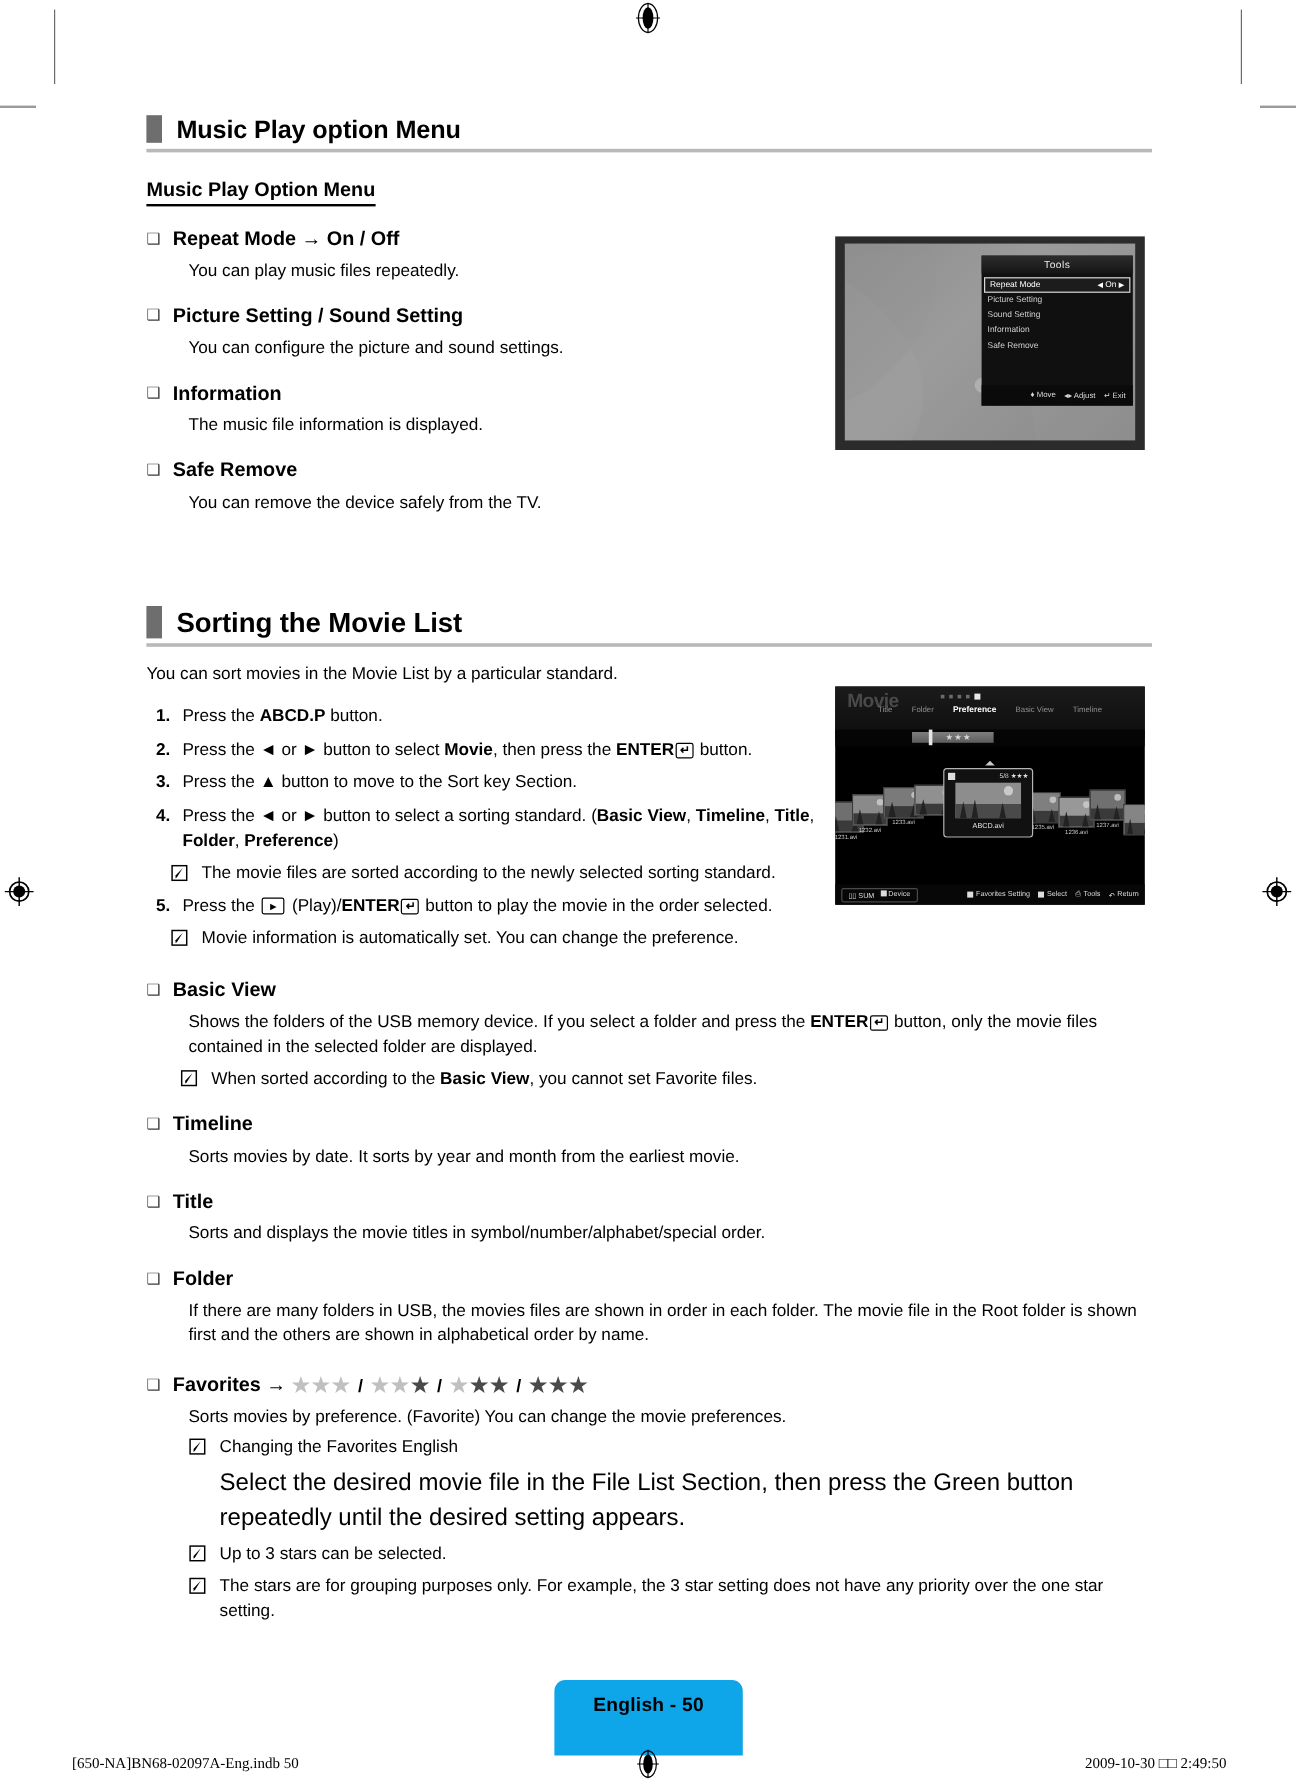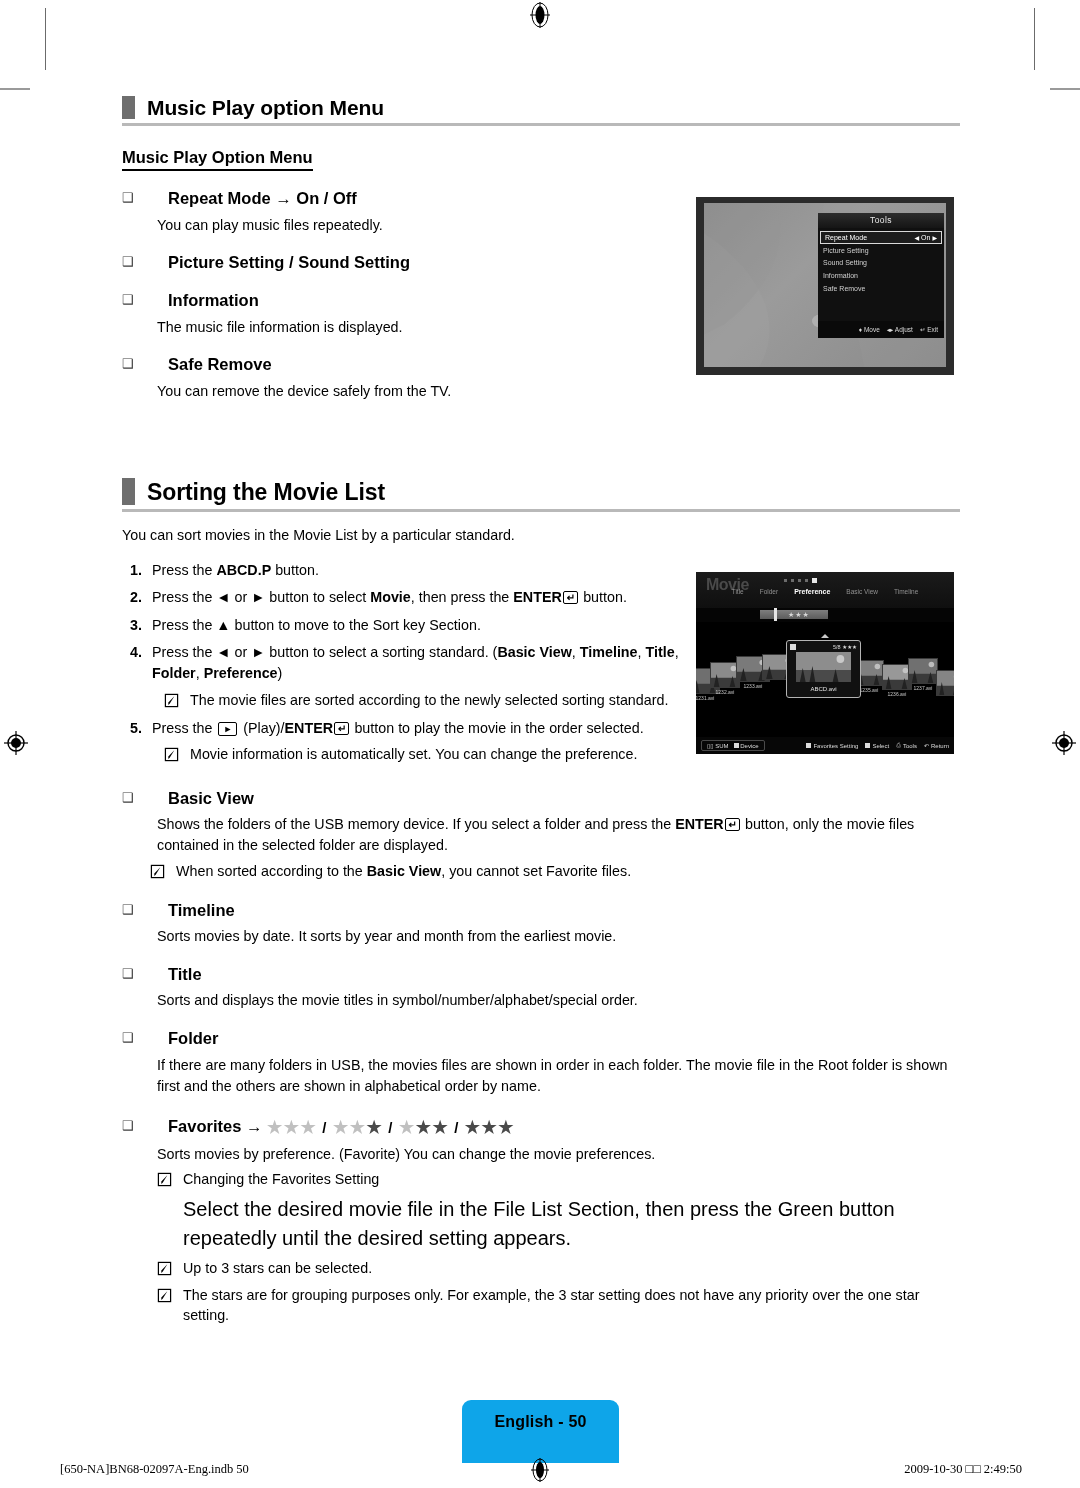--- a/index.html
+++ b/index.html
@@ -50,38 +50,38 @@
     margin-top:22px;
   }
 
   
   .bullet-row { display:flex; align-items:flex-start; margin-top:17px; }
   .bullet-ico {
     flex:0 0 auto; width:22px; padding-top:3px;
     font-size:13px; line-height:1; color:#3b3b3b;
   }
   .bullet-title {
-    font-size:16.5px; font-weight:bold; line-height:1.25;margin-left:24px;
+    font-size:16.5px; font-weight:bold; line-height:1.25;
   }
   .bullet-body {
     font-size:14.3px; line-height:1.45; margin:6px 0 0 35px;
   }
   .bullet-body.tight { margin-top:5px; }
 
   
   .intro { font-size:14.3px; margin-top:13px; line-height:1.45; }
   .step { display:flex; align-items:flex-start; margin-top:6px; font-size:14.3px; line-height:1.5; }
   .step .num { flex:0 0 auto; width:30px; font-weight:bold; padding-left:8px; }
   .step .txt { flex:1 1 auto; }
 
   
   .note { display:flex; align-items:flex-start; font-size:14.3px; line-height:1.45; margin-top:5px; }
   .note .nico { flex:0 0 auto; width:26px; padding-top:1px; }
   .note .ntxt { flex:1 1 auto; }
-  .note.indent { margin-left:42px; }
+  .note.indent { margin-left:20px; }
   .note-sub { font-size:20px; line-height:1.45; margin:4px 0 0 72px; }
 
   b, .b { font-weight:bold; }
 
   
   .pencil { display:inline-block; width:15px; height:15px; vertical-align:-2px; }
 
   
   .enterkey {
     display:inline-block; border:1.6px solid #000; border-radius:2px;
@@ -251,20 +251,21 @@
     <div id="s1-items">
   <div class="bullet-row">
     <div class="bullet-ico">❑</div>
     <div class="bullet-title">Repeat Mode → On / Off</div>
   </div>
   <div class="bullet-body">You can play music files repeatedly.</div>
   <div class="bullet-row">
     <div class="bullet-ico">❑</div>
     <div class="bullet-title">Picture Setting / Sound Setting</div>
   </div>
+  <div class="bullet-body">You can configure the picture and sound settings.</div>
   <div class="bullet-row">
     <div class="bullet-ico">❑</div>
     <div class="bullet-title">Information</div>
   </div>
   <div class="bullet-body">The music file information is displayed.</div>
   <div class="bullet-row">
     <div class="bullet-ico">❑</div>
     <div class="bullet-title">Safe Remove</div>
   </div>
   <div class="bullet-body">You can remove the device safely from the TV.</div>
@@ -359,21 +360,21 @@
     <div class="bullet-body tight">Sorts movies by preference. (Favorite) You can change the movie preferences.</div>
 
     <div style="margin-left:35px;">
       <div class="note">
         <span class="nico">
           <svg class="pencil" viewBox="0 0 16 16">
               <rect x="1.5" y="1.5" width="13" height="13" fill="none" stroke="#000" stroke-width="1.3"></rect>
               <path d="M11 3.5 L6 11.5 L4.6 12.8 L4.6 10.2 Z" fill="#000"></path>
             </svg>
         </span>
-        <span class="ntxt">Changing the Favorites Setting</span>
+        <span class="ntxt">Changing the Favorites English</span>
       </div>
       <div class="note-sub" style="margin-left:26px;">Select the desired movie file in the File List Section, then press the Green button repeatedly until the desired setting appears.</div>
       <div class="note">
         <span class="nico">
           <svg class="pencil" viewBox="0 0 16 16">
               <rect x="1.5" y="1.5" width="13" height="13" fill="none" stroke="#000" stroke-width="1.3"></rect>
               <path d="M11 3.5 L6 11.5 L4.6 12.8 L4.6 10.2 Z" fill="#000"></path>
             </svg>
         </span>
         <span class="ntxt">Up to 3 stars can be selected.</span>

